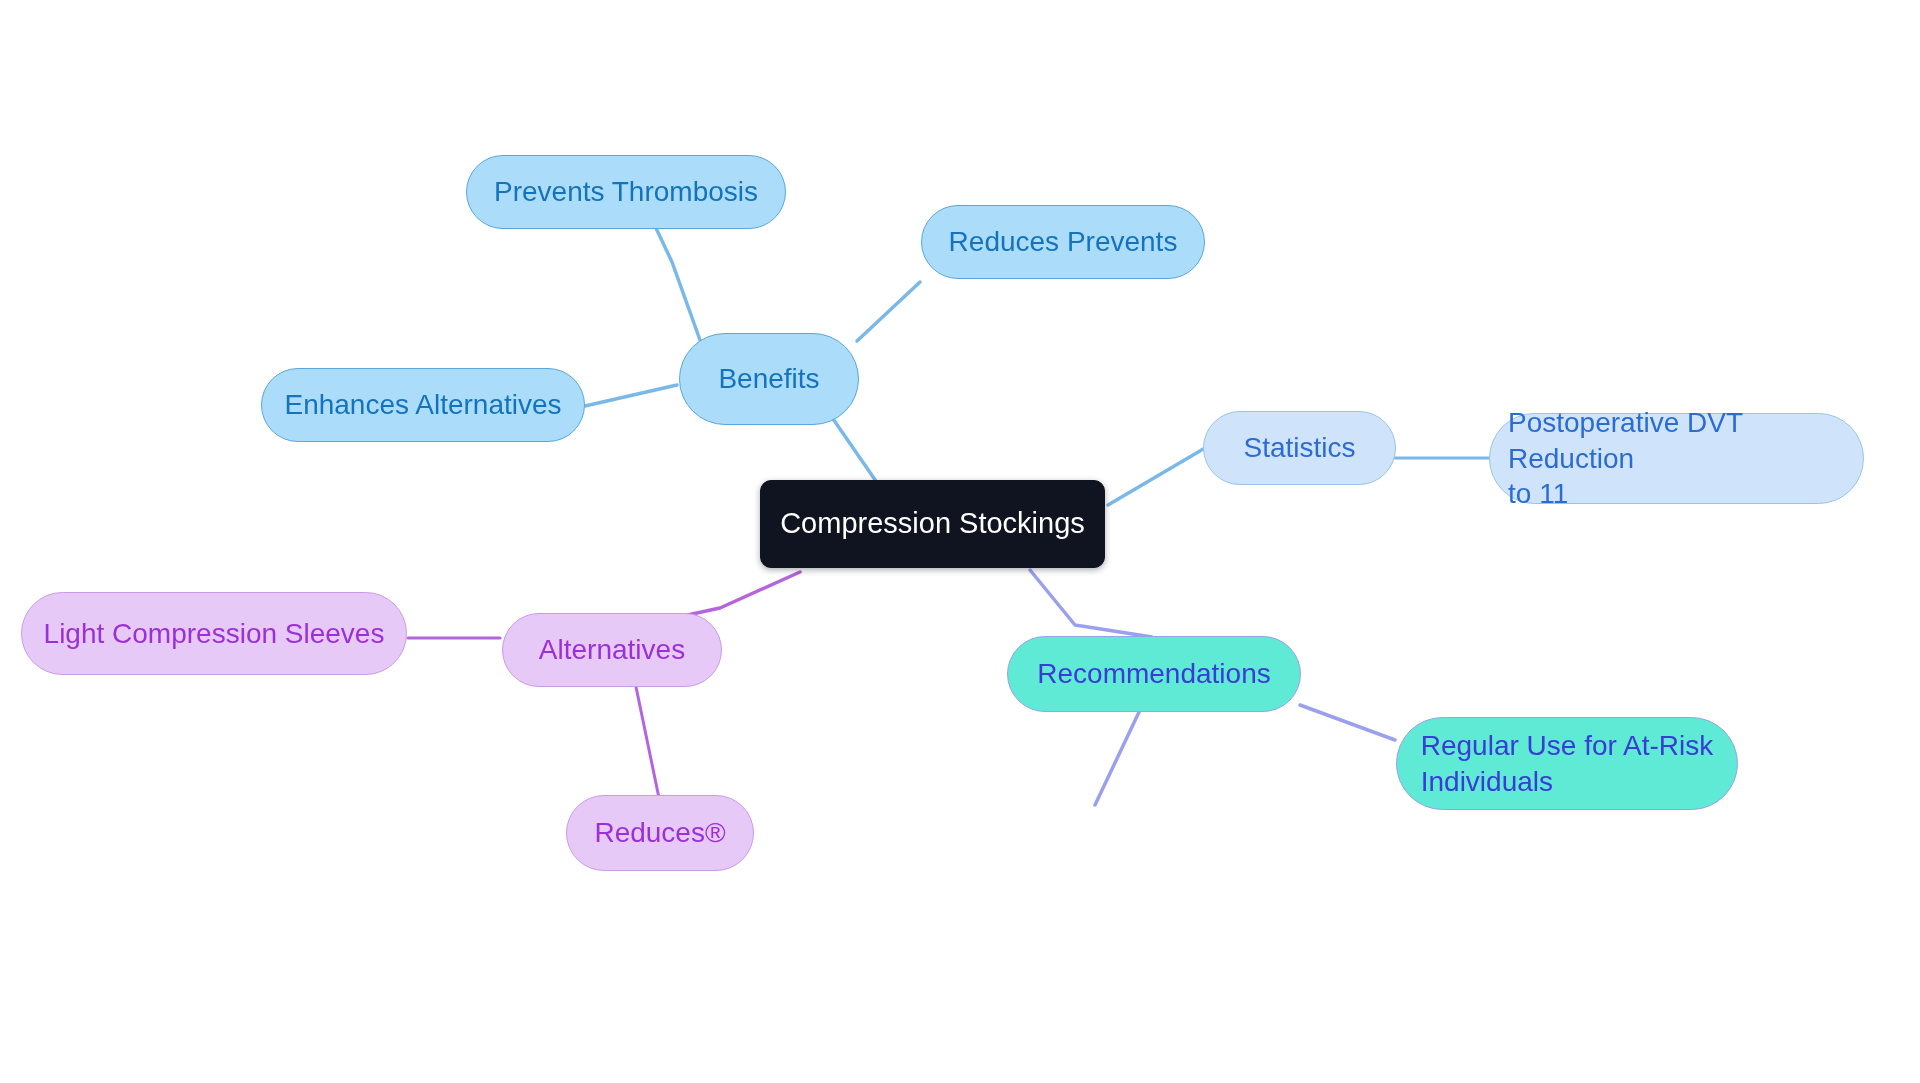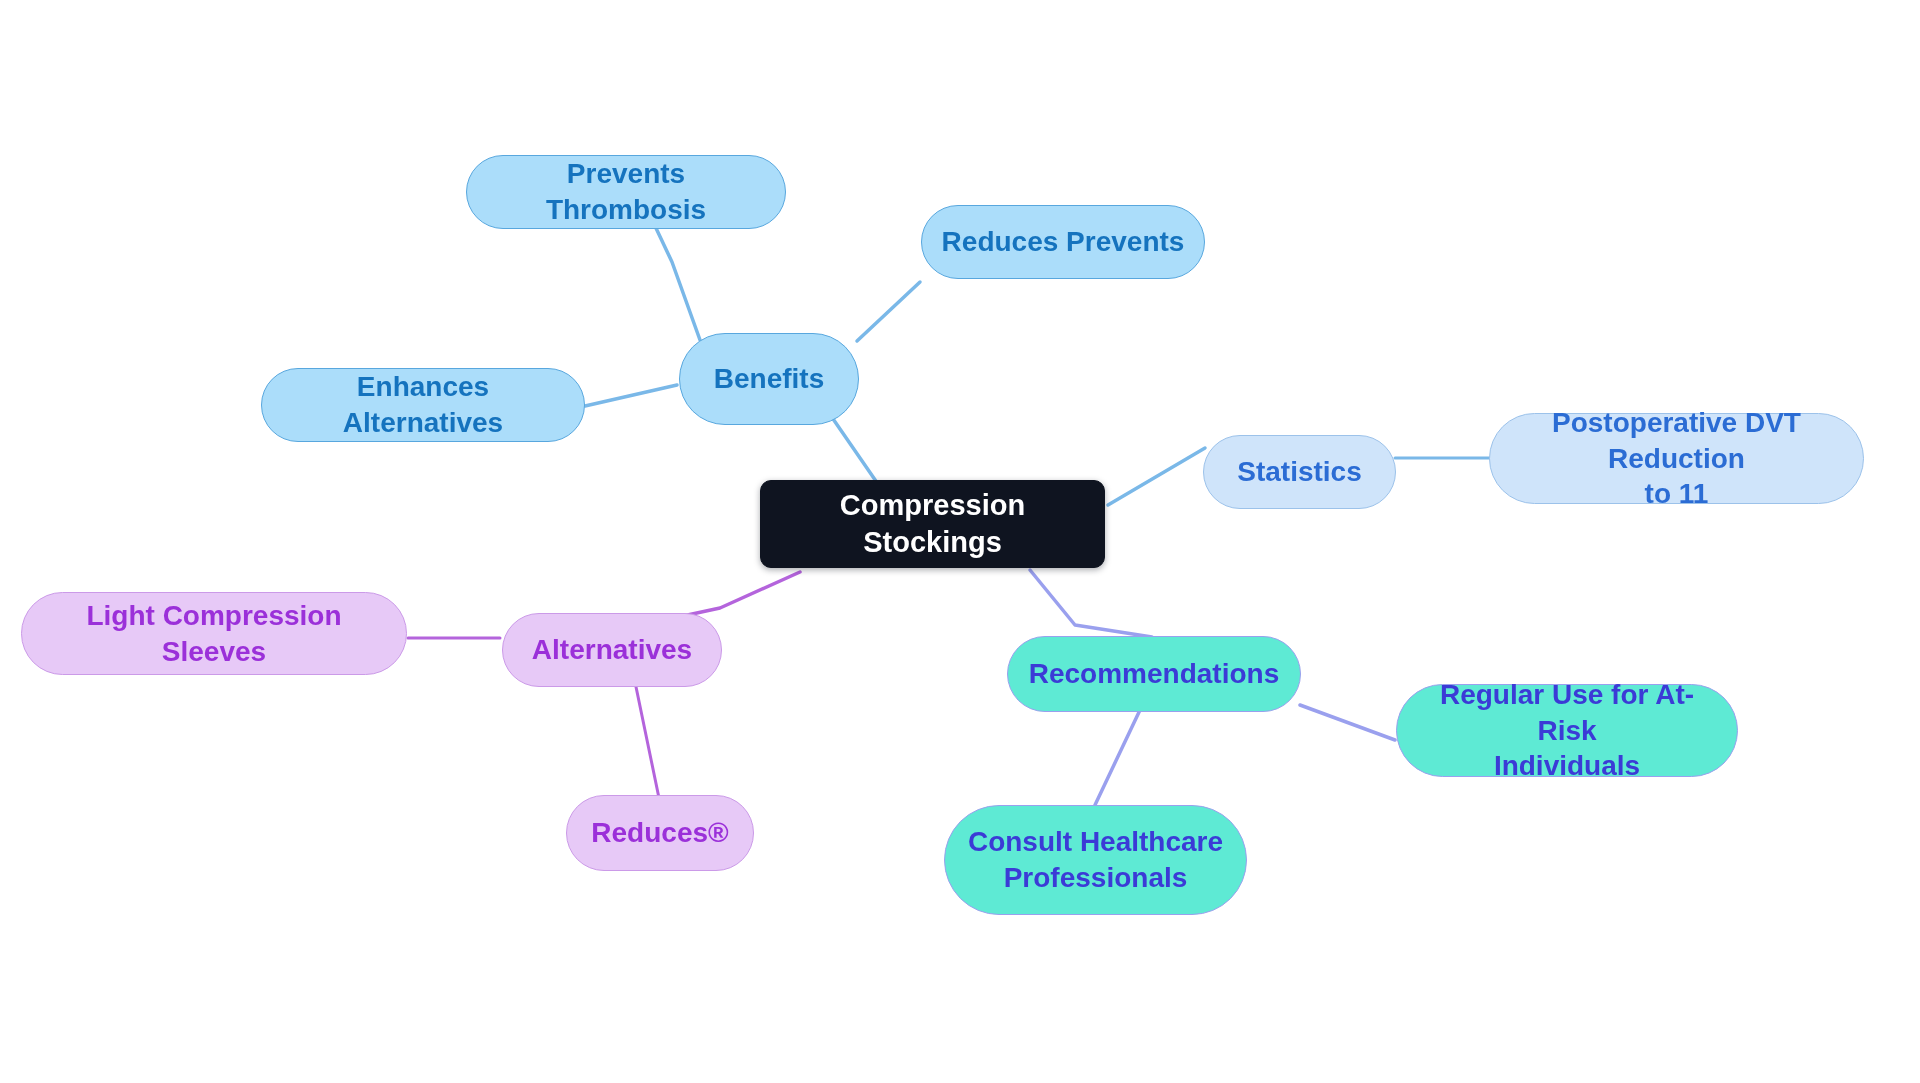--- a/index.html
+++ b/index.html
@@ -26,28 +26,26 @@
     width: 1920px;
     height: 1083px;
     pointer-events: none;
   }
   .node {
     position: absolute;
     box-sizing: border-box;
     display: flex;
     align-items: center;
     justify-content: center;
-    text-align: center;
     border-radius: 999px;
     border-style: solid;
     border-width: 1.5px;
     line-height: 1.28;
     white-space: pre-line;
     padding: 0 18px;
-    font-weight: bold;
   }
   .node-root {
     background: #0f1420;
     border-color: #0f1420;
     color: #ffffff;
     border-radius: 11px;
     font-size: 29px;
     box-shadow: 0 2px 6px rgba(15,20,32,0.35);
   }
   .node-benefits-branch {
@@ -110,32 +108,30 @@
   <div class="node node-root" style="left:760px; top:480px; width:345px; height:88px;">Compression Stockings</div>
 
   <div class="node node-benefits-branch" style="left:679px; top:333px; width:180px; height:92px;">Benefits</div>
 
   <div class="node node-benefits-branch" style="left:466px; top:155px; width:320px; height:74px;">Prevents Thrombosis</div>
 
   <div class="node node-benefits-branch" style="left:921px; top:205px; width:284px; height:74px;">Reduces Prevents</div>
 
   <div class="node node-benefits-branch" style="left:261px; top:368px; width:324px; height:74px;">Enhances Alternatives</div>
 
-  <div class="node node-statistics-branch" style="left:1203px; top:411px; width:193px; height:74px;margin-top:24px;">Statistics</div>
+  <div class="node node-statistics-branch" style="left:1203px; top:411px; width:193px; height:74px;">Statistics</div>
 
   <div class="node node-statistics-branch" style="left:1489px; top:413px; width:375px; height:91px;">Postoperative DVT Reduction
 to 11</div>
 
   <div class="node node-recommend-branch" style="left:1007px; top:636px; width:294px; height:76px;">Recommendations</div>
 
-  <div class="node node-recommend-branch" style="left:1396px; top:684px; width:342px; height:93px;">Regular Use for At-Risk
+  <div class="node node-recommend-branch" style="left:1396px; top:717px; width:342px; height:93px;">Regular Use for At-Risk
 Individuals</div>
 
-  <div class="node node-recommend-branch" style="left:944px; top:805px; width:303px; height:110px;">Consult Healthcare
-Professionals</div>
 
   <div class="node node-alternatives-branch" style="left:502px; top:613px; width:220px; height:74px;">Alternatives</div>
 
   <div class="node node-alternatives-branch" style="left:21px; top:592px; width:386px; height:83px;">Light Compression Sleeves</div>
 
   <div class="node node-alternatives-branch" style="left:566px; top:795px; width:188px; height:76px;">Reduces®</div>
 
 </div>
 
 </body></html>

